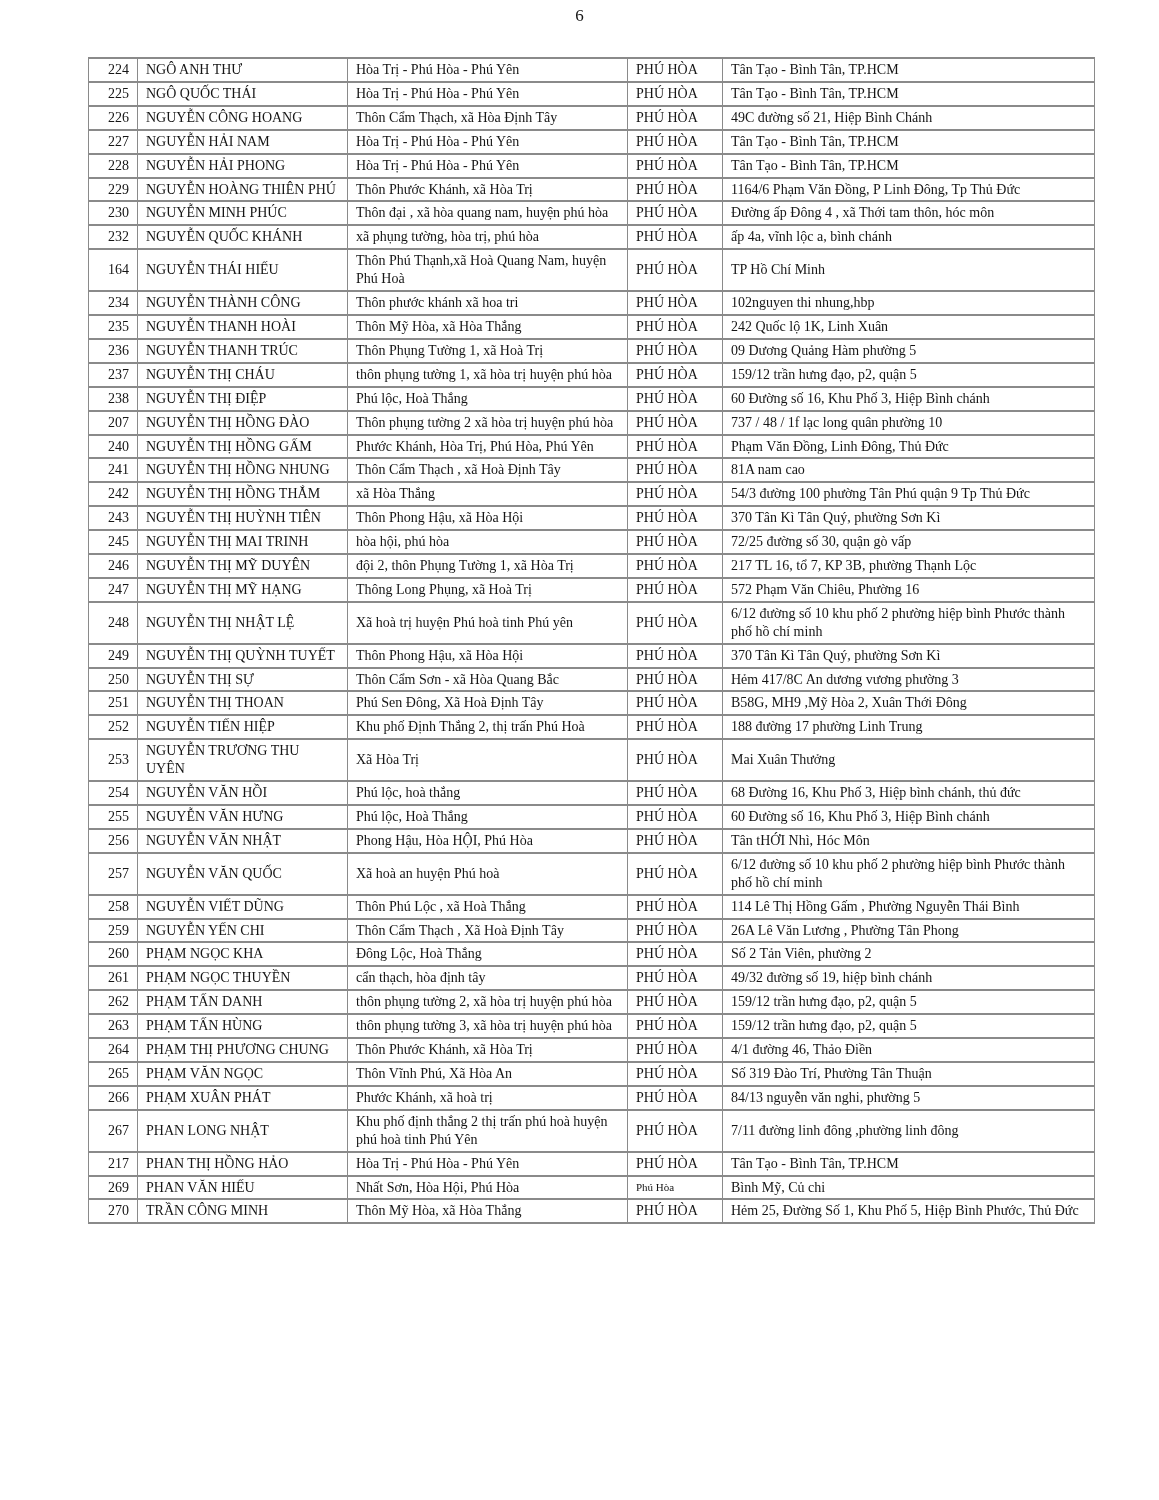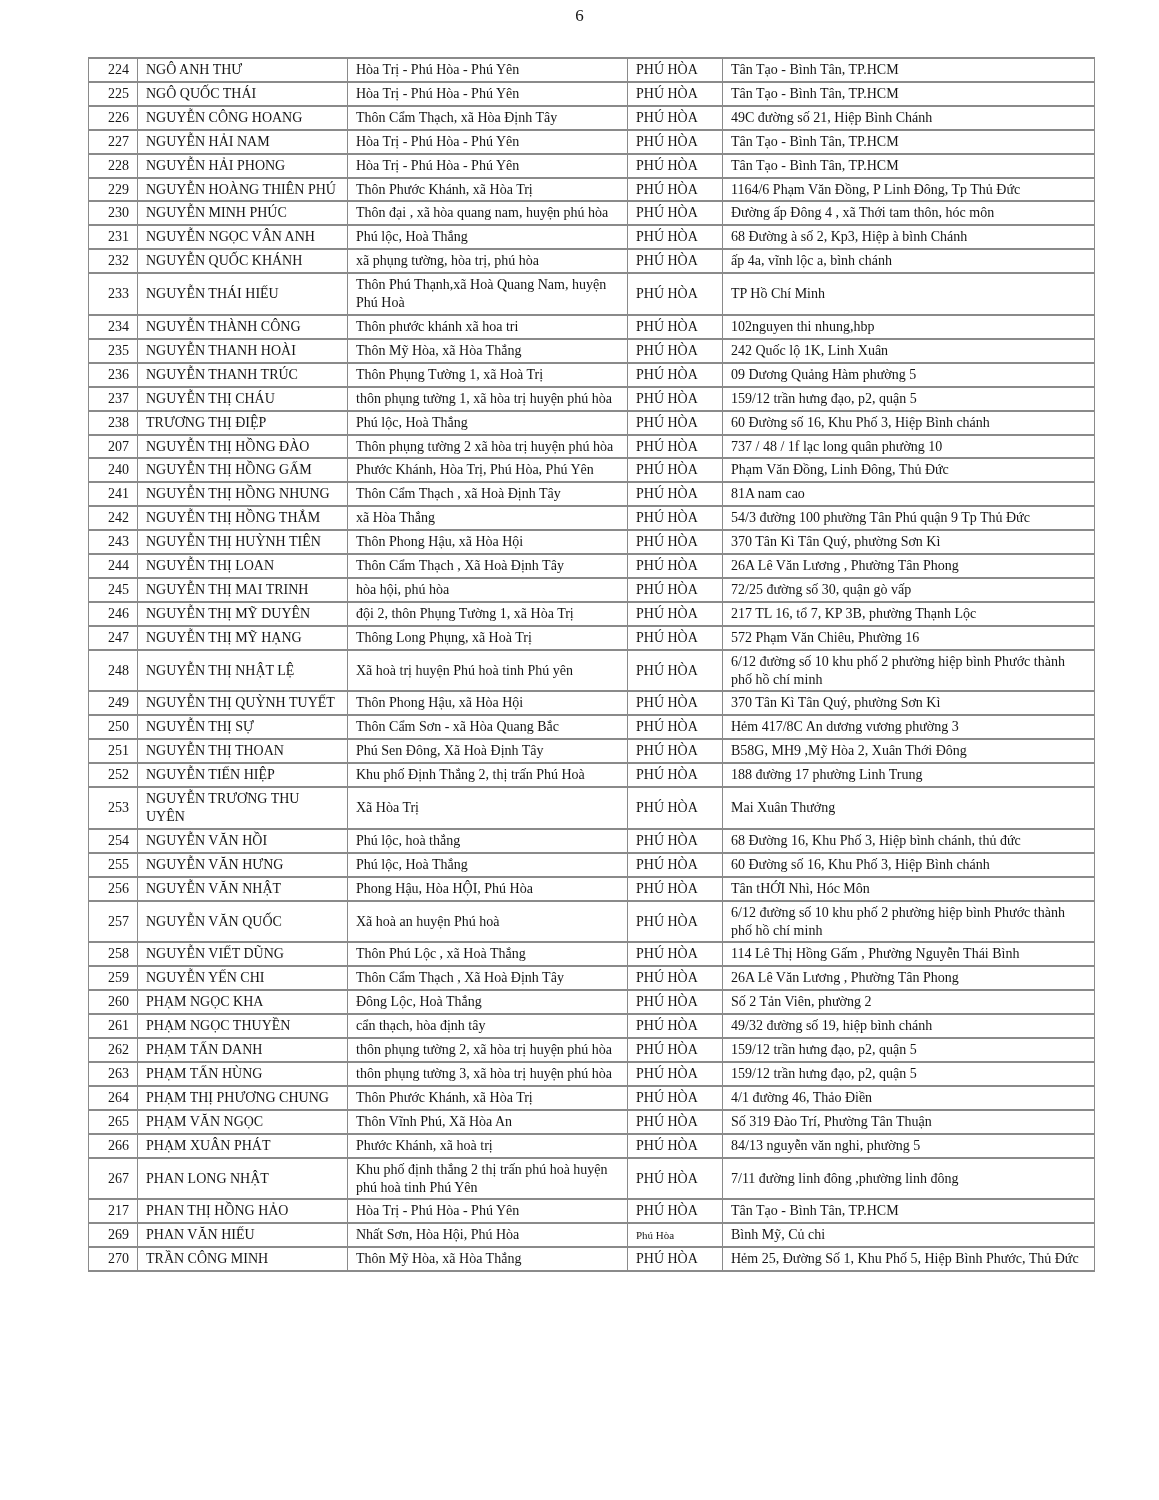--- a/index.html
+++ b/index.html
@@ -116,35 +116,28 @@
         <td class="col-dest">1164/6 Phạm Văn Đồng, P Linh Đông, Tp Thủ Đức</td>
       </tr>
       <tr>
         <td class="col-no">230</td>
         <td class="col-name">NGUYỄN MINH PHÚC</td>
         <td class="col-address">Thôn đại , xã hòa quang nam, huyện phú hòa</td>
         <td class="col-district">PHÚ HÒA</td>
         <td class="col-dest">Đường ấp Đông 4 , xã Thới tam thôn, hóc môn</td>
       </tr>
       <tr>
-        <td class="col-no">231</td>
-        <td class="col-name">NGUYỄN NGỌC VÂN ANH</td>
-        <td class="col-address">Phú lộc, Hoà Thắng</td>
-        <td class="col-district">PHÚ HÒA</td>
-        <td class="col-dest">68 Đường à số 2, Kp3, Hiệp à bình Chánh</td>
-      </tr>
-      <tr>
         <td class="col-no">232</td>
         <td class="col-name">NGUYỄN QUỐC KHÁNH</td>
         <td class="col-address">xã phụng tường, hòa trị, phú hòa</td>
         <td class="col-district">PHÚ HÒA</td>
         <td class="col-dest">ấp 4a, vĩnh lộc a, bình chánh</td>
       </tr>
       <tr>
-        <td class="col-no">233</td>
+        <td class="col-no">164</td>
         <td class="col-name">NGUYỄN THÁI HIẾU</td>
         <td class="col-address">Thôn Phú Thạnh,xã Hoà Quang Nam, huyện Phú Hoà</td>
         <td class="col-district">PHÚ HÒA</td>
         <td class="col-dest">TP Hồ Chí Minh</td>
       </tr>
       <tr>
         <td class="col-no">234</td>
         <td class="col-name">NGUYỄN THÀNH CÔNG</td>
         <td class="col-address">Thôn phước khánh xã hoa tri</td>
         <td class="col-district">PHÚ HÒA</td>
@@ -166,21 +159,21 @@
       </tr>
       <tr>
         <td class="col-no">237</td>
         <td class="col-name">NGUYỄN THỊ CHÁU</td>
         <td class="col-address">thôn phụng tường 1, xã hòa trị huyện phú hòa</td>
         <td class="col-district">PHÚ HÒA</td>
         <td class="col-dest">159/12 trần hưng đạo, p2, quận 5</td>
       </tr>
       <tr>
         <td class="col-no">238</td>
-        <td class="col-name">TRƯƠNG THỊ ĐIỆP</td>
+        <td class="col-name">NGUYỄN THỊ ĐIỆP</td>
         <td class="col-address">Phú lộc, Hoà Thắng</td>
         <td class="col-district">PHÚ HÒA</td>
         <td class="col-dest">60 Đường số 16, Khu Phố 3, Hiệp Bình chánh</td>
       </tr>
       <tr>
         <td class="col-no">207</td>
         <td class="col-name">NGUYỄN THỊ HỒNG ĐÀO</td>
         <td class="col-address">Thôn phụng tường 2 xã hòa trị huyện phú hòa</td>
         <td class="col-district">PHÚ HÒA</td>
         <td class="col-dest">737 / 48 / 1f lạc long quân phường 10</td>
@@ -205,27 +198,20 @@
         <td class="col-address">xã Hòa Thắng</td>
         <td class="col-district">PHÚ HÒA</td>
         <td class="col-dest">54/3 đường 100 phường Tân Phú quận 9 Tp Thủ Đức</td>
       </tr>
       <tr>
         <td class="col-no">243</td>
         <td class="col-name">NGUYỄN THỊ HUỲNH TIÊN</td>
         <td class="col-address">Thôn Phong Hậu, xã Hòa Hội</td>
         <td class="col-district">PHÚ HÒA</td>
         <td class="col-dest">370 Tân Kì Tân Quý, phường Sơn Kì</td>
-      </tr>
-      <tr>
-        <td class="col-no">244</td>
-        <td class="col-name">NGUYỄN THỊ LOAN</td>
-        <td class="col-address">Thôn Cẩm Thạch , Xã Hoà Định Tây</td>
-        <td class="col-district">PHÚ HÒA</td>
-        <td class="col-dest">26A Lê Văn Lương , Phường Tân Phong</td>
       </tr>
       <tr>
         <td class="col-no">245</td>
         <td class="col-name">NGUYỄN THỊ MAI TRINH</td>
         <td class="col-address">hòa hội, phú hòa</td>
         <td class="col-district">PHÚ HÒA</td>
         <td class="col-dest">72/25 đường số 30, quận gò vấp</td>
       </tr>
       <tr>
         <td class="col-no">246</td>

